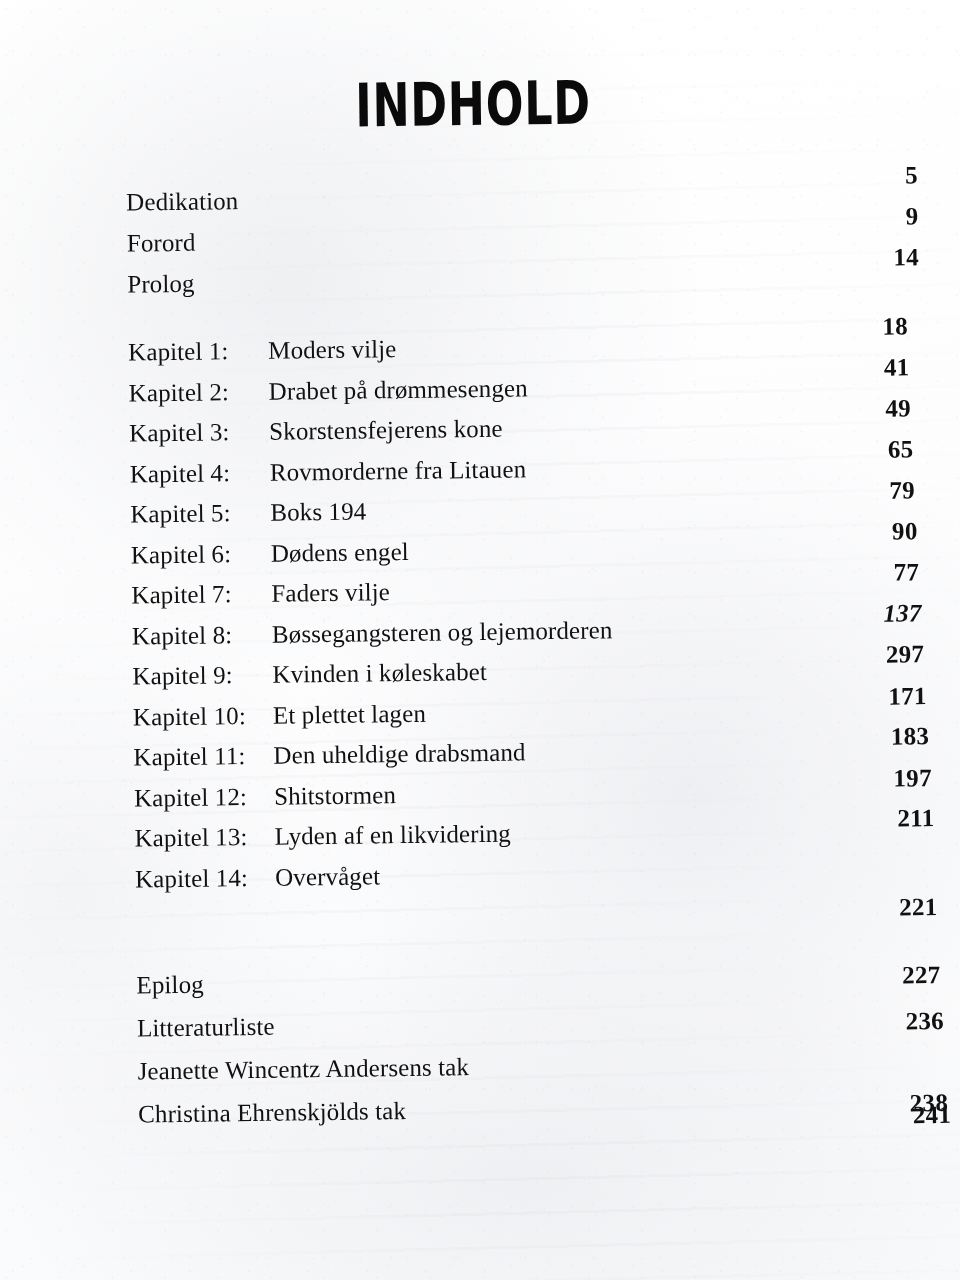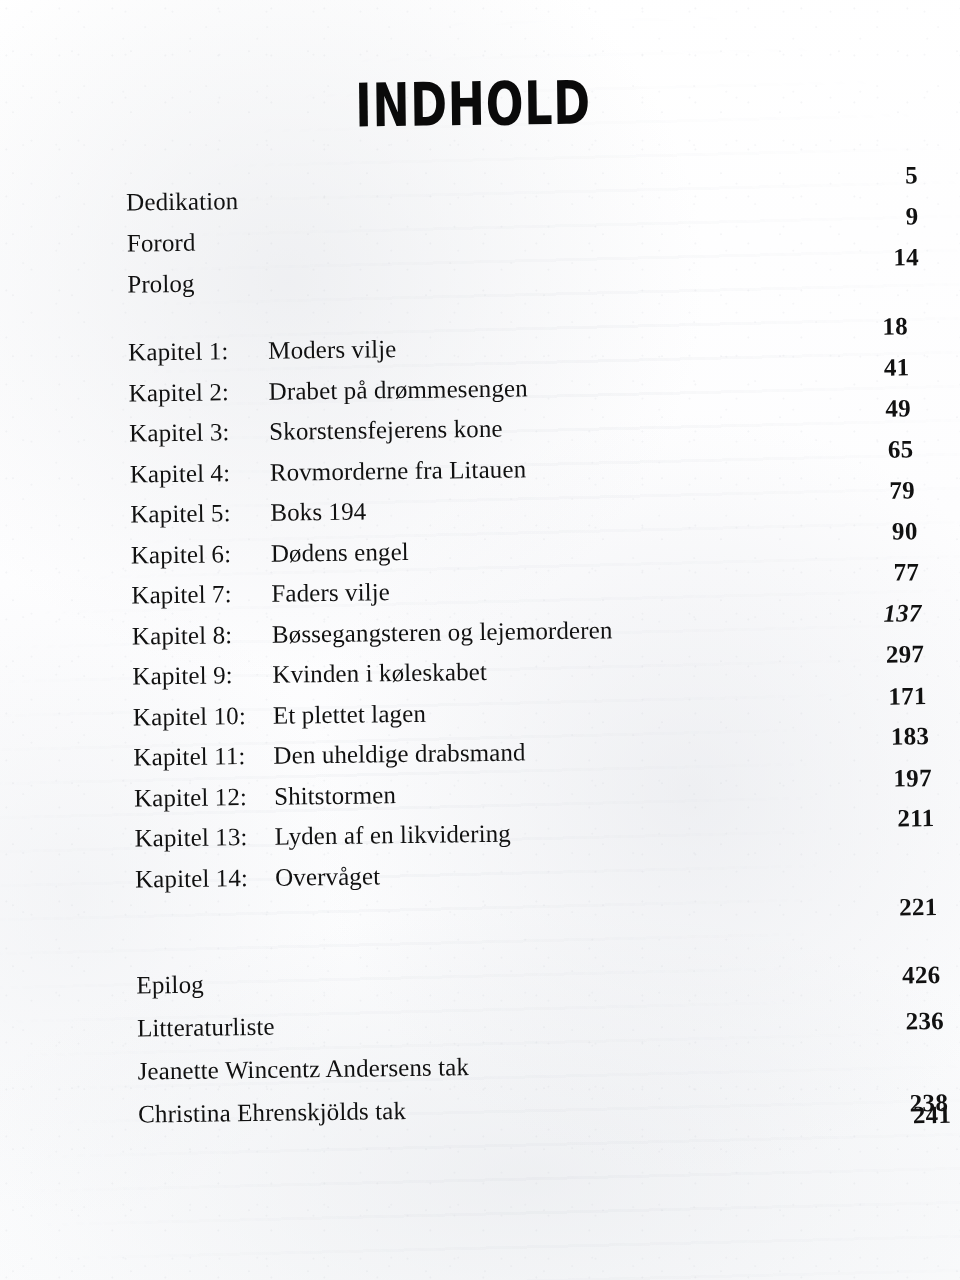--- a/index.html
+++ b/index.html
@@ -267,21 +267,21 @@
       <div class="toc-row">
         <span class="chap-no">Kapitel 14:</span>
         <span class="chap-title">Overvåget</span>
         <span class="page-no">221</span>
       </div>
     </div>
 
     <div class="toc-block back-matter">
       <div class="toc-row">
         <span class="row-label">Epilog</span>
-        <span class="page-no">426</span>
+        <span class="page-no">227</span>
       </div>
       <div class="toc-row">
         <span class="row-label">Litteraturliste</span>
         <span class="page-no">236</span>
       </div>
       <div class="toc-row">
         <span class="row-label">Jeanette Wincentz Andersens tak</span>
         <span class="page-no">238</span>
       </div>
       <div class="toc-row">

